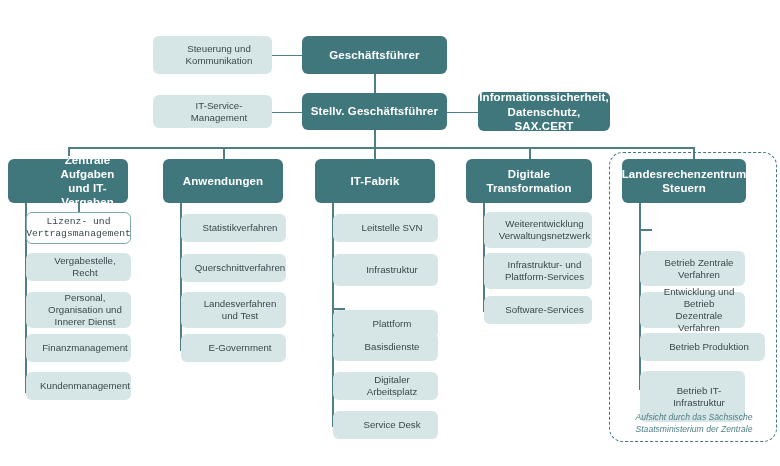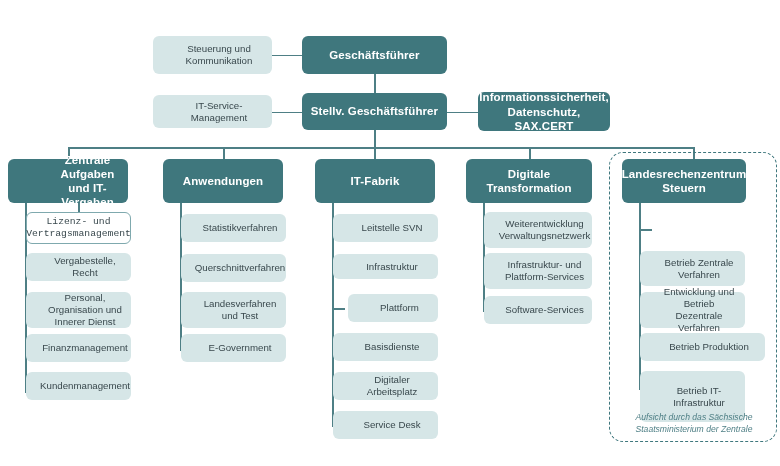--- a/index.html
+++ b/index.html
@@ -171,24 +171,24 @@
   <div class="ln h" style="left:332px;top:228px;width:13px;"></div>
   <div class="ln h" style="left:332px;top:268px;width:13px;"></div>
   <div class="ln h" style="left:332px;top:308px;width:13px;"></div>
   <div class="ln h" style="left:332px;top:347px;width:13px;"></div>
   <div class="ln h" style="left:332px;top:386px;width:13px;"></div>
   <div class="ln h" style="left:332px;top:425px;width:13px;"></div>
 
   <div class="node light" style="left:333px;top:214px;width:105px;height:28px;">
     <span>Leitstelle SVN</span>
   </div>
-  <div class="node light" style="left:333px;top:254px;width:105px;height:25px;">
+  <div class="node light" style="left:333px;top:254px;width:105px;height:32px;">
     <span>Infrastruktur</span>
   </div>
-  <div class="node light" style="left:333px;top:294px;width:90px;height:28px;margin-left:15px;">
+  <div class="node light" style="left:333px;top:310px;width:105px;height:28px;">
     <span>Plattform</span>
   </div>
   <div class="node light" style="left:333px;top:333px;width:105px;height:28px;">
     <span>Basisdienste</span>
   </div>
   <div class="node light" style="left:333px;top:372px;width:105px;height:28px;">
     <span>Digitaler Arbeitsplatz</span>
   </div>
   <div class="node light" style="left:333px;top:411px;width:105px;height:28px;">
     <span>Service Desk</span>

